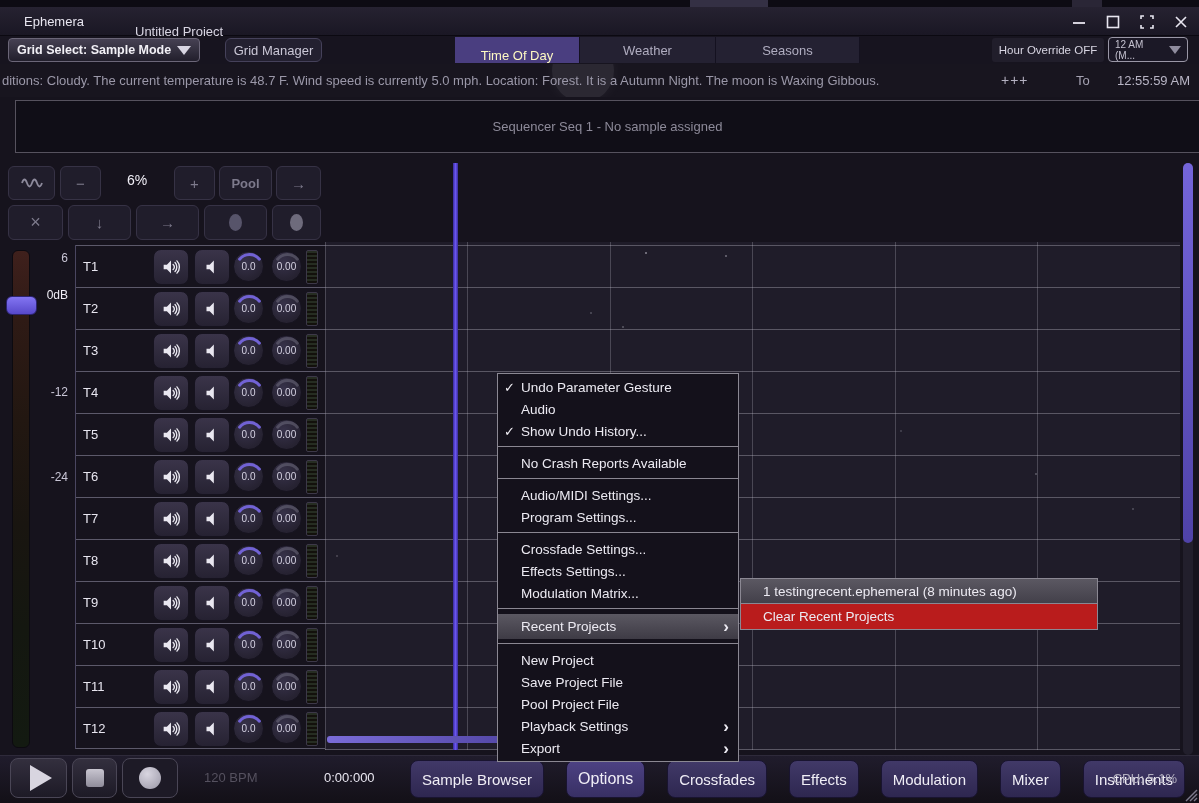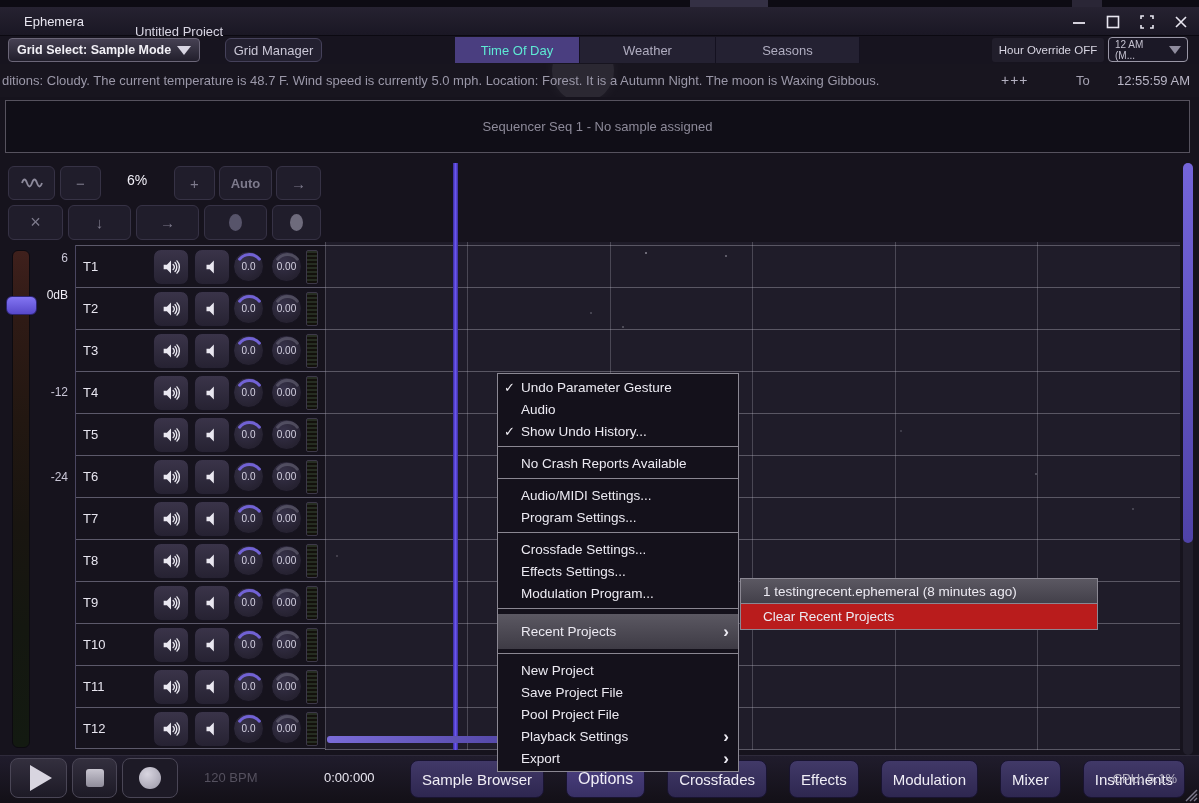--- a/index.html
+++ b/index.html
@@ -34,42 +34,42 @@
     position:absolute; left:225px; top:2px; width:97px; height:24px;
     background:#232030; border:1px solid #45415a; border-radius:6px;
     color:#cac7d6; font-size:13px; display:flex; align-items:center; justify-content:center;
   }
   .tabs { position:absolute; left:455px; top:1px; height:26px; display:flex; }
   .tab {
     width:125px; height:26px; display:flex; align-items:center; justify-content:center;
     background:#242132; border-right:1px solid #141120; color:#b0adc0; font-size:13px;
   }
   .tab.w2 { width:136px; } .tab.w3 { width:144px; }
-  .tab.active { background:#4a3e80; color:#5eead4; }
+  .tab.active { background:#4a3e80; color:#fef9c3;align-items:flex-end; }
   .hour-override {
     position:absolute; left:992px; top:2px; width:112px; height:24px; background:#211e2b; border-radius:3px;
     display:flex; align-items:center; justify-content:center; font-size:11.5px; color:#d8d5e2;
   }
   .hour-dd {
     position:absolute; left:1108px; top:1px; width:80px; height:25px;
     background:#1b1826; border:1px solid #9a97a6; border-radius:4px;
     display:flex; align-items:center; padding:0 6px; gap:4px; font-size:10px; color:#c5c2d0;
   }
   .hour-dd .tri { margin-left:auto; width:0; height:0; border-left:6px solid transparent; border-right:6px solid transparent; border-top:8px solid #8f8c9e; }
   
   .statusbar { position:absolute; left:0; top:64px; width:1199px; height:33px; background:#18151f; overflow:hidden; }
   .moon { position:absolute; left:552px; top:-24px; width:62px; height:62px; border-radius:50%;
           background:rgba(215,213,226,0.10); box-shadow:0 0 14px rgba(215,213,226,0.06); z-index:0; }
   .cond { position:absolute; left:2px; top:9px; font-size:13px; color:#9b98a9; white-space:nowrap; z-index:1; }
   .plusplus { position:absolute; left:1001px; top:8px; font-size:14px; color:#b5b2c2; letter-spacing:1px; z-index:1; }
   .tolabel { position:absolute; left:1076px; top:9px; font-size:13px; color:#a5a2b2; z-index:1; }
   .clock { position:absolute; right:9px; top:9px; font-size:13px; color:#b8b5c5; z-index:1; }
   
   .seqbox {
-    position:absolute; left:5px; top:100px; width:1185px; height:53px;
+    position:absolute; left:15px; top:100px; width:1185px; height:53px;
     background:#100e17; border:1px solid #56525e;
     display:flex; align-items:center; justify-content:center;
   }
   .seqbox span { color:#8d8a99; font-size:13px; }
   
   .tbtn {
     position:absolute; background:#201d2b; border:1px solid #363245; border-radius:6px;
     color:#7d7a8c; display:flex; align-items:center; justify-content:center; font-size:15px;
   }
   .zoomlabel { position:absolute; left:108px; top:172px; width:58px; text-align:center; color:#f0eef6; font-size:14px; }
@@ -148,21 +148,21 @@
     background:linear-gradient(to right,#7a6cd8,#4d419e); z-index:6; }
   
   .menu {
     position:absolute; left:497px; top:373px; width:242px; z-index:60;
     background:#14111b; border:1px solid #8b8893; padding:2px 0;
   }
   .mi { position:relative; height:22px; display:flex; align-items:center; padding-left:23px;
         font-size:13.5px; color:#eceaf2; white-space:nowrap; }
   .mi .chk { position:absolute; left:6px; font-size:13px; color:#f2f0f6; }
   .mi .sub { position:absolute; right:9px; font-size:17px; font-weight:bold; color:#eceaf2; line-height:1; }
-  .mi.hl { background:linear-gradient(#5b5862,#3e3b45); height:35px; }
+  .mi.hl { background:linear-gradient(#5b5862,#3e3b45); height:25px; }
   .msep { height:1px; background:#8a8792; margin:4px 0 5px 0; }
   
   .submenu {
     position:absolute; left:740px; top:578px; width:358px; z-index:61;
     background:#b91c1c; border:1px solid #8b8893;
   }
   .smi { height:25px; display:flex; align-items:center; padding-left:22px; font-size:13.5px; color:#eceaf2; white-space:nowrap; }
   .smi.hl { background:linear-gradient(#5b5862,#43404a); height:24px; }
   .ssep { height:1px; background:#8a8792; }
   
@@ -277,21 +277,21 @@
     </svg>
   </div>
   <div class="tbtn" style="left:60px;top:166px;width:41px;height:34px;">
     <span>−</span>
   </div>
   <div class="zoomlabel">6%</div>
   <div class="tbtn" style="left:174px;top:166px;width:41px;height:34px;">
     <span>+</span>
   </div>
   <div class="tbtn" style="left:219px;top:166px;width:53px;height:34px;font-weight:bold;font-size:13px;">
-    <span>Auto</span>
+    <span>Pool</span>
   </div>
   <div class="tbtn" style="left:276px;top:166px;width:45px;height:34px;">
     <span>→</span>
   </div>
   <div class="tbtn" style="left:8px;top:205px;width:55px;height:35px;">
     <span style="font-size:18px;">×</span>
   </div>
   <div class="tbtn" style="left:68px;top:205px;width:63px;height:35px;">
     <span>↓</span>
   </div>
@@ -716,21 +716,21 @@
         <span>Program Settings...</span>
       </div>
     <div class="msep"></div>
     <div class="mi">
         <span>Crossfade Settings...</span>
       </div>
     <div class="mi">
         <span>Effects Settings...</span>
       </div>
     <div class="mi">
-        <span>Modulation Program...</span>
+        <span>Modulation Matrix...</span>
       </div>
     <div class="msep"></div>
     <div class="mi hl">
       <span>Recent Projects</span>
       <span class="sub">›</span>
     </div>
     <div class="msep"></div>
     <div class="mi">
         <span>New Project</span>
       </div>

